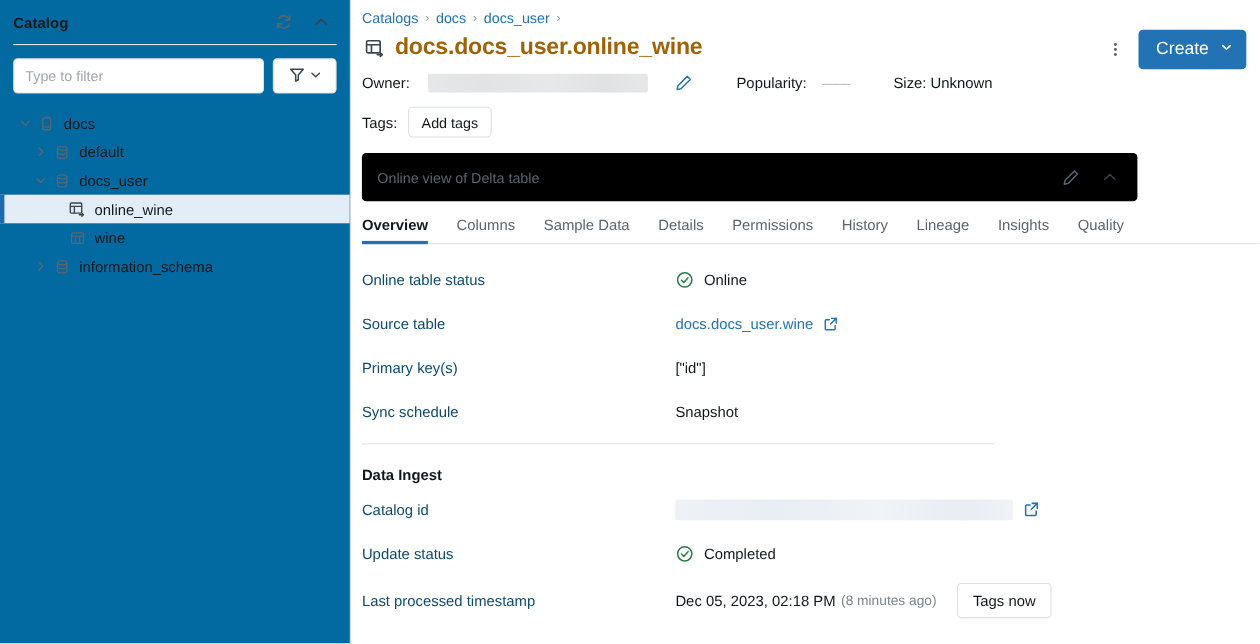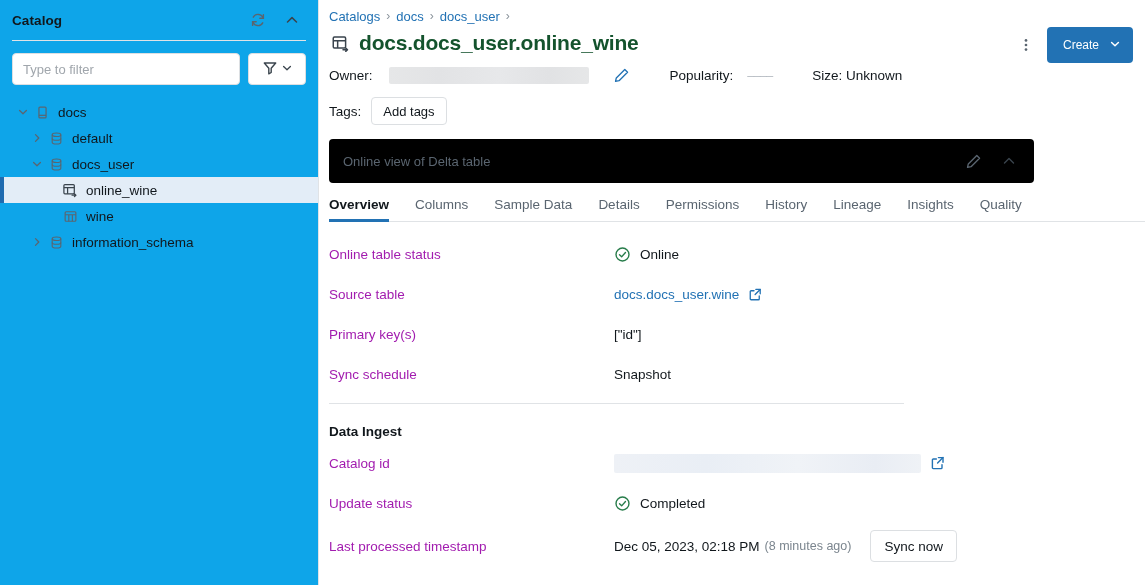--- a/index.html
+++ b/index.html
@@ -10,21 +10,21 @@
     color: #11171c;
     overflow: hidden;
   }
   .app { display: flex; width: 1145px; height: 585px; }
 
   
   .sidebar {
     width: 319px; height: 585px;
     border-right: 1px solid #e0e3e6;
     display: flex; flex-direction: column;
-    background: #0ea5e9; flex: 0 0 319px;
+    background: #0369a1; flex: 0 0 319px;
   }
   .sb-head {
     height: 40px; display: flex; align-items: center;
     padding: 0 13px 0 12px; gap: 8px;
   }
   .sb-title { font-size: 13.5px; font-weight: 600; color: #11171c; flex: 1; letter-spacing: .1px; }
   .icon-btn {
     width: 26px; height: 26px; border-radius: 4px;
     display: flex; align-items: center; justify-content: center;
     cursor: pointer; background: transparent; border: none;
@@ -63,26 +63,26 @@
 
   
   .main { flex: 1; height: 585px; position: relative; padding: 0 0 0 0; overflow: hidden; }
 
   .crumbs { display: flex; align-items: flex-start; gap: 6px; font-size: 13px; padding: 9px 0 0 10px; }
   .crumb { color: #2272b4; cursor: pointer; white-space: nowrap; }
   .crumb-sep { color: #8b949c; font-size: 12px; }
 
   .title-row { display: flex; align-items: center; padding: 7px 0 0 10px; }
   .title-icon { width: 22px; height: 22px; margin-right: 8px; display: flex; align-items: center; justify-content: center; color: #3a444d; }
-  .page-title { font-size: 21px; font-weight: 700; letter-spacing: -.2px; color: #14532d; }
+  .page-title { font-size: 21px; font-weight: 700; letter-spacing: -.2px; color: #a16207; }
   .title-actions { position: absolute; right: 12px; top: 27px; display: flex; align-items: center; gap: 6px; }
   .kebab { width: 30px; height: 34px; display: flex; align-items: center; justify-content: center; cursor: pointer; border-radius: 4px; }
   .btn-create {
     height: 36px; background: #2272b4; color: #fff; border: none; border-radius: 4px;
-    font-size: 12px; font-family: inherit; font-weight: 400;
+    font-size: 16px; font-family: inherit; font-weight: 400;
     padding: 0 12px 0 16px; display: flex; align-items: center; gap: 10px; cursor: pointer;
   }
 
   .meta-row { display: flex; align-items: center; padding: 12px 0 0 10px; gap: 12px; font-size: 13.5px; color: #11171c; }
   .meta-label { color: #11171c; }
   .redact-owner {
     width: 200px; height: 17px; border-radius: 2px; margin-left: 4px;
     background: linear-gradient(90deg,#e6e7e8 0%,#e2e3e5 25%,#e7e8ea 55%,#e1e2e4 80%,#e6e7e8 100%);
     filter: blur(.6px);
   }
@@ -109,21 +109,21 @@
   }
   .tab:first-child { padding-left: 0; }
   .tab.active { color: #11171c; font-weight: 600; }
   .tab.active::after {
     content: ""; position: absolute; left: 0; right: 13px; bottom: -1px; height: 3px; background: #2272b4;
   }
   .tab:first-child.active::after { right: 13px; left: 0; }
 
   .content { padding: 0 0 0 10px; }
   .drow { display: flex; align-items: center; height: 40px; font-size: 13.5px; }
-  .drow .dk { width: 285px; flex: 0 0 285px; color: #a21caf; }
+  .drow .dk { width: 285px; flex: 0 0 285px; color: #0c4a6e; }
   .drow .dv { display: flex; align-items: center; gap: 9px; color: #11171c; }
   .chk { display: flex; align-items: center; }
   .link-blue { color: #2272b4; cursor: pointer; }
   .ext { display: flex; align-items: center; cursor: pointer; color: #2272b4; }
 
   .divider { height: 1px; background: #e0e3e6; width: 575px; margin: 9px 0 0 0; }
   .sec-title { font-size: 13.5px; font-weight: 700; color: #11171c; padding: 20px 0 4px 0; }
 
   .redact-pipe {
     width: 307px; height: 19px; border-radius: 2px;
@@ -419,19 +419,19 @@
           </span>
           <span>Completed</span>
         </span>
       </div>
 
       <div class="drow" style="height:46px">
         <span class="dk">Last processed timestamp</span>
         <span class="dv" style="gap:5px">
           <span>Dec 05, 2023, 02:18 PM</span>
           <span class="muted" style="font-size:12.5px">(8 minutes ago)</span>
-          <button class="btn-sync">Sync now</button>
+          <button class="btn-sync">Tags now</button>
         </span>
       </div>
 
     </div>
   </section>
 </div>
 
 </body></html>

